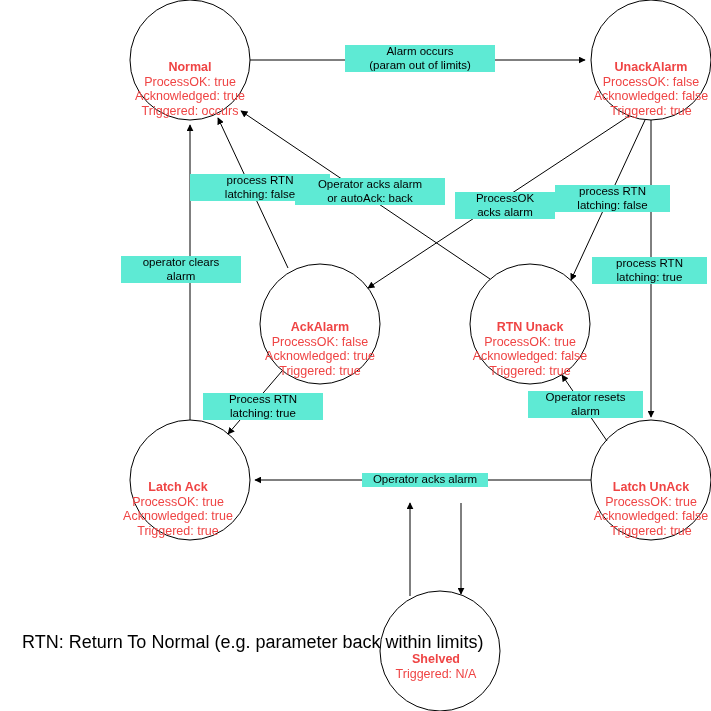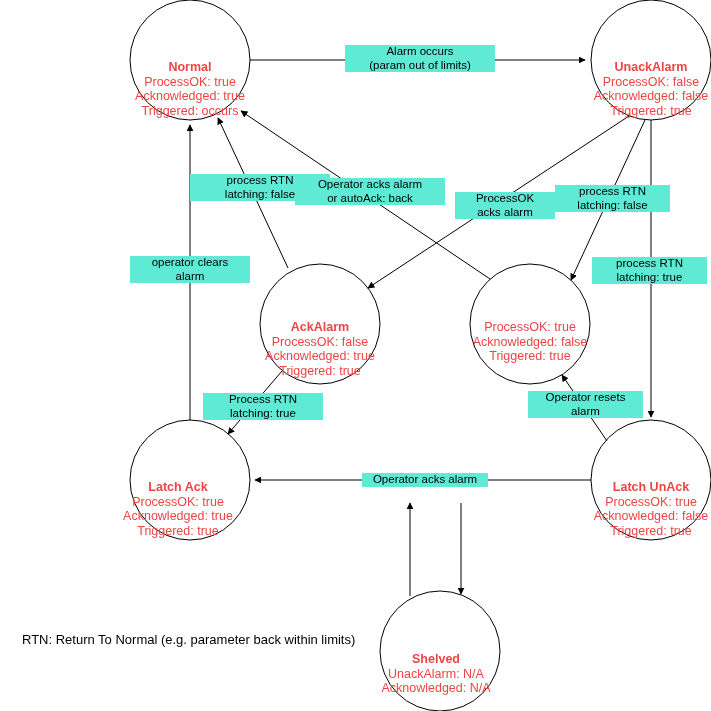--- a/index.html
+++ b/index.html
@@ -52,21 +52,21 @@
     font-size: 11.5px;
     line-height: 13.5px;
     white-space: nowrap;
   }
   .edge-label-bg {
     background: #5eead4;
   }
   .legend-text {
     position: absolute;
     color: #000000;
-    font-size: 13px;
+    font-size: 18px;
     white-space: nowrap;
     text-align: center;
   }
 </style>
 </head>
 <body>
 
 <div id="canvas">
 
   <svg class="diagram" viewBox="0 0 711 711">
@@ -124,20 +124,21 @@
   </div>
 
   <div class="node-label" style="left:240px; top:290px; width:160px;">
     <div class="node-title">AckAlarm</div>
     <div>ProcessOK: false</div>
     <div>Acknowledged: true</div>
     <div>Triggered: true</div>
   </div>
 
   <div class="node-label" style="left:450px; top:290px; width:160px;">
+    <div class="node-title">RTN Unack</div>
     <div>ProcessOK: true</div>
     <div>Acknowledged: false</div>
     <div>Triggered: true</div>
   </div>
 
   <div class="node-label" style="left:98px; top:450px; width:160px;">
     <div class="node-title">Latch Ack</div>
     <div>ProcessOK: true</div>
     <div>Acknowledged: true</div>
     <div>Triggered: true</div>
@@ -145,22 +146,21 @@
 
   <div class="node-label" style="left:571px; top:450px; width:160px;">
     <div class="node-title">Latch UnAck</div>
     <div>ProcessOK: true</div>
     <div>Acknowledged: false</div>
     <div>Triggered: true</div>
   </div>
 
   <div class="node-label" style="left:356px; top:622px; width:160px;">
     <div class="node-title">Shelved</div>
-    <div>UnackAlarm: N/A</div>
-    <div>Acknowledged: N/A</div>
+    <div>Triggered: N/A</div>
   </div>
 
   <div class="edge-label edge-label-bg" style="left:345px; top:45px; width:150px;">
     <div>Alarm occurs</div>
     <div>(param out of limits)</div>
   </div>
 
   <div class="edge-label edge-label-bg" style="left:190px; top:174px; width:140px;">
     <div>process RTN</div>
     <div>latching: false</div>
@@ -179,21 +179,21 @@
   <div class="edge-label edge-label-bg" style="left:555px; top:185px; width:115px;">
     <div>process RTN</div>
     <div>latching: false</div>
   </div>
 
   <div class="edge-label edge-label-bg" style="left:592px; top:257px; width:115px;">
     <div>process RTN</div>
     <div>latching: true</div>
   </div>
 
-  <div class="edge-label edge-label-bg" style="left:130px; top:256px; width:120px;text-align:center;">
+  <div class="edge-label edge-label-bg" style="left:121px; top:256px; width:120px;text-align:center;">
     <div>operator clears</div>
     <div>alarm</div>
   </div>
 
   <div class="edge-label edge-label-bg" style="left:203px; top:393px; width:120px;">
     <div>Process RTN</div>
     <div>latching: true</div>
   </div>
 
   <div class="edge-label edge-label-bg" style="left:528px; top:391px; width:115px;">

